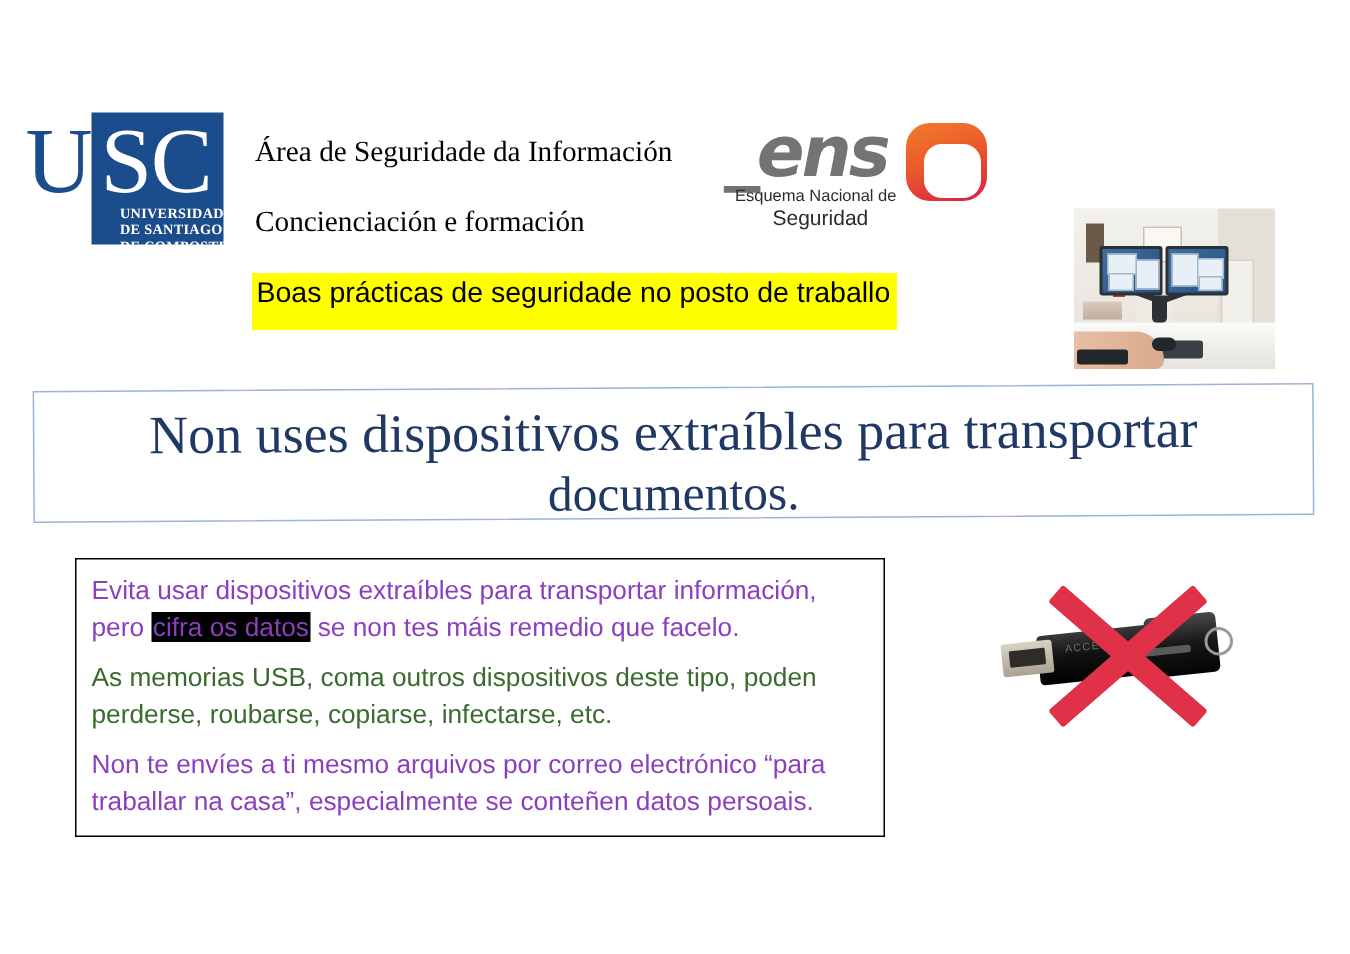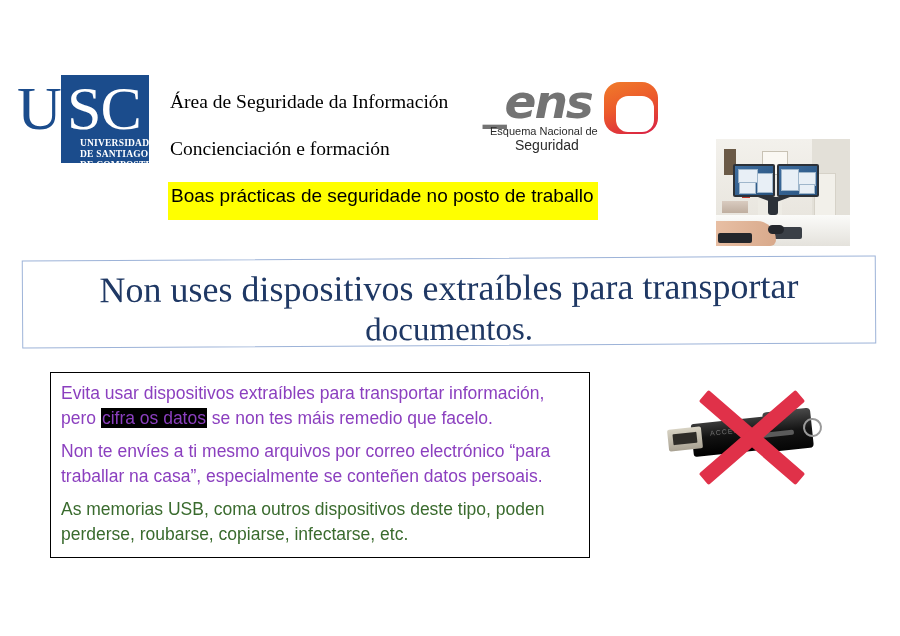--- a/index.html
+++ b/index.html
@@ -483,25 +483,25 @@
     <div id="title-text">
       <span class="big">Non uses dispositivos extraíbles para transportar</span><br>
       <span>documentos.</span>
     </div>
   </div>
 
   <div id="body-box">
     <p class="body-para purple">
       <span>Evita usar dispositivos extraíbles para transportar información, pero </span><span class="hl-yellow">cifra os datos</span><span> se non tes máis remedio que facelo.</span>
     </p>
+    <p class="body-para green">
+      <span>As memorias USB, coma outros dispositivos deste tipo, poden perderse, roubarse, copiarse, infectarse, etc.</span>
+    </p>
     <p class="body-para purple">
       <span>Non te envíes a ti mesmo arquivos por correo electrónico “para traballar na casa”, especialmente se conteñen datos persoais.</span>
-    </p>
-    <p class="body-para green">
-      <span>As memorias USB, coma outros dispositivos deste tipo, poden perderse, roubarse, copiarse, infectarse, etc.</span>
     </p>
   </div>
 
   <div id="usb-graphic">
     <div id="usb-body"></div>
     <div id="usb-cap"></div>
     <div id="usb-slot"></div>
     <div id="usb-connector">
       <div id="usb-connector-inner"></div>
     </div>

